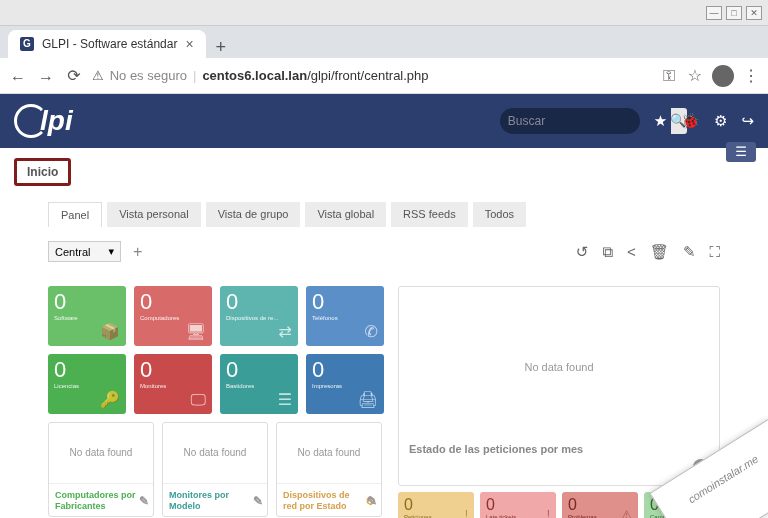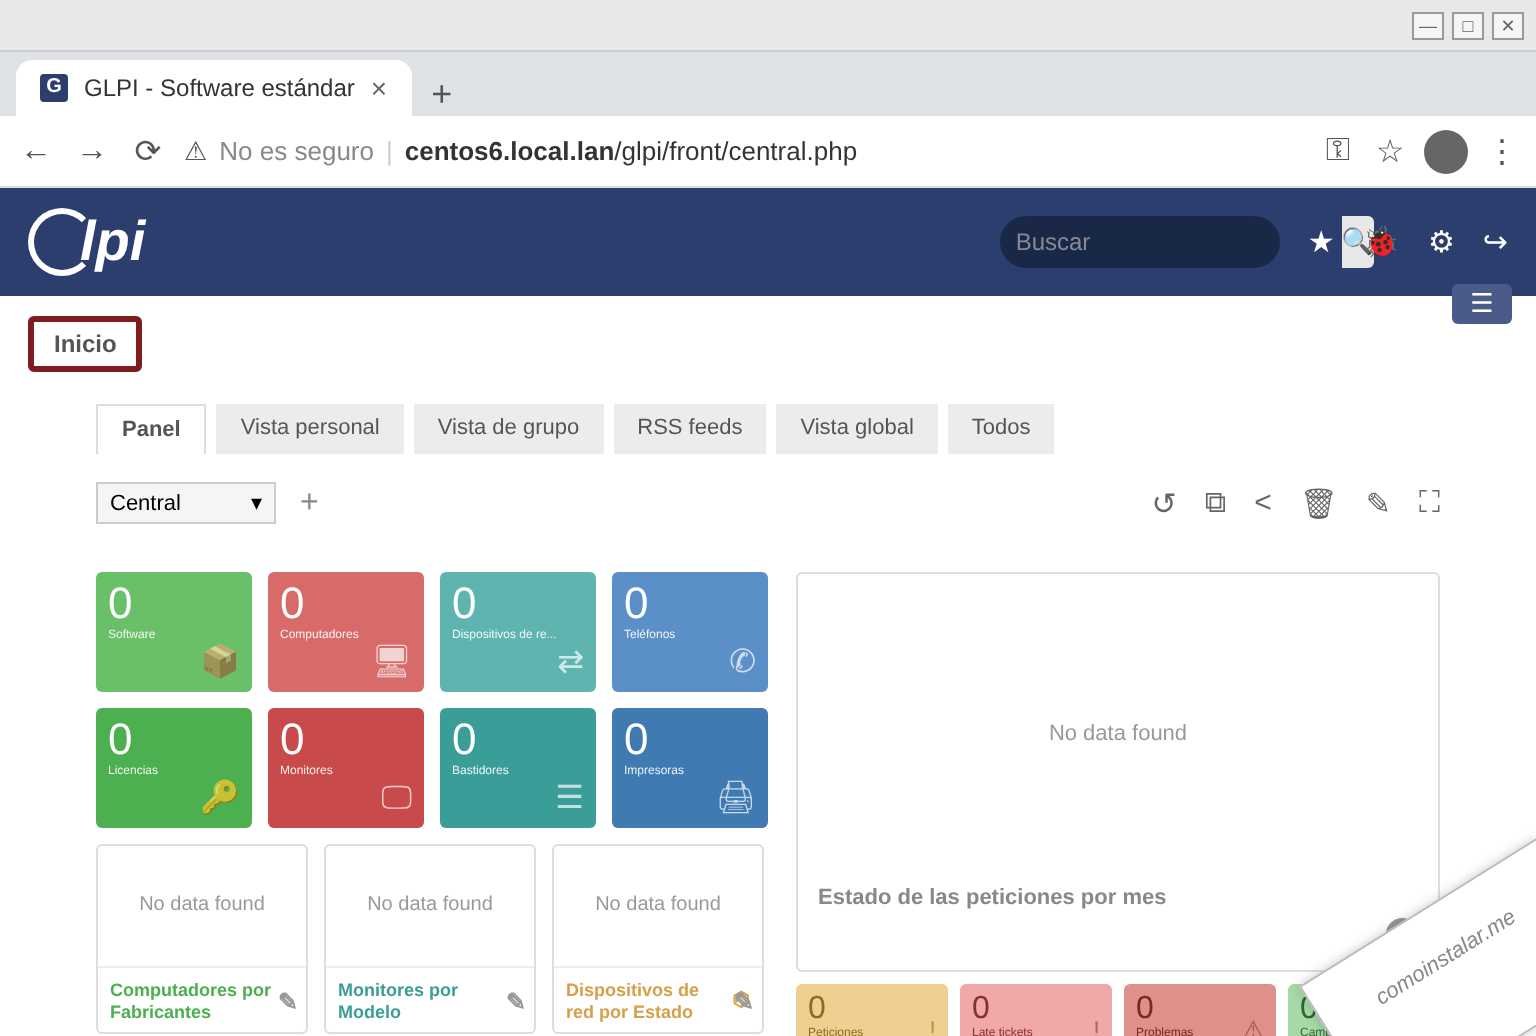--- a/index.html
+++ b/index.html
@@ -34,24 +34,24 @@
 .menu-btn { position: absolute; right: 12px; bottom: -14px; width: 30px; height: 20px; background: #4a5b8a; border-radius: 3px; color: #fff; text-align: center; line-height: 20px; font-size: 13px; }
 
 
 .breadcrumb { padding: 10px 14px 6px; }
 .bc-item { display: inline-block; background: #fff; border: 3px solid #7f1d1d; border-radius: 3px; padding: 4px 10px; font-size: 12px; color: #555; font-weight: bold; }
 
 
 .content { padding: 10px 48px 0; }
 .tabs-row { display: flex; gap: 5px; margin-bottom: 14px; }
 .main-tab { background: #ececec; padding: 6px 12px; font-size: 11px; color: #555; cursor: pointer; }
-.main-tab.active { background: #fff; border: 1px solid #ddd; border-bottom: none; font-weight: bold; }
+.main-tab.active { background: #fff; border: 1px solid #ddd; border-bottom: none; font-weight: normal; }
 
 .panel-toolbar { display: flex; align-items: center; margin-bottom: 24px; }
-.dashboard-select { display: flex; align-items: center; border: 1px solid #ccc; background: #f5f5f5; padding: 3px 6px; font-size: 11px; gap: 35px; }
+.dashboard-select { display: flex; align-items: center; border: 1px solid #ccc; background: #f5f5f5; padding: 3px 6px; font-size: 11px; gap: 18px; }
 .add-dash { margin-left: 12px; color: #888; font-size: 16px; }
 .panel-actions { margin-left: auto; display: flex; gap: 14px; color: #666; font-size: 15px; }
 
 .dash-body { display: flex; gap: 10px; }
 .dash-left { width: 340px; }
 .dash-right { flex: 1; }
 
 .stat-row { display: flex; gap: 8px; margin-bottom: 8px; }
 .stat-card { width: 78px; height: 60px; border-radius: 3px; padding: 5px 6px; position: relative; color: #fff; }
 .stat-zero { font-size: 22px; line-height: 1; font-weight: 300; }
@@ -143,22 +143,22 @@
 <div class="breadcrumb">
   <span class="bc-item">Inicio</span>
 </div>
 
 <div class="content">
 
   <div class="tabs-row">
     <div class="main-tab active">Panel</div>
     <div class="main-tab">Vista personal</div>
     <div class="main-tab">Vista de grupo</div>
+    <div class="main-tab">Vista global</div>
     <div class="main-tab">RSS feeds</div>
-    <div class="main-tab">Vista global</div>
     <div class="main-tab">Todos</div>
   </div>
 
   <div class="panel-toolbar">
     <div class="dashboard-select">
       <span>Central</span>
       <span>▾</span>
     </div>
     <span class="add-dash">+</span>
     <div class="panel-actions">

